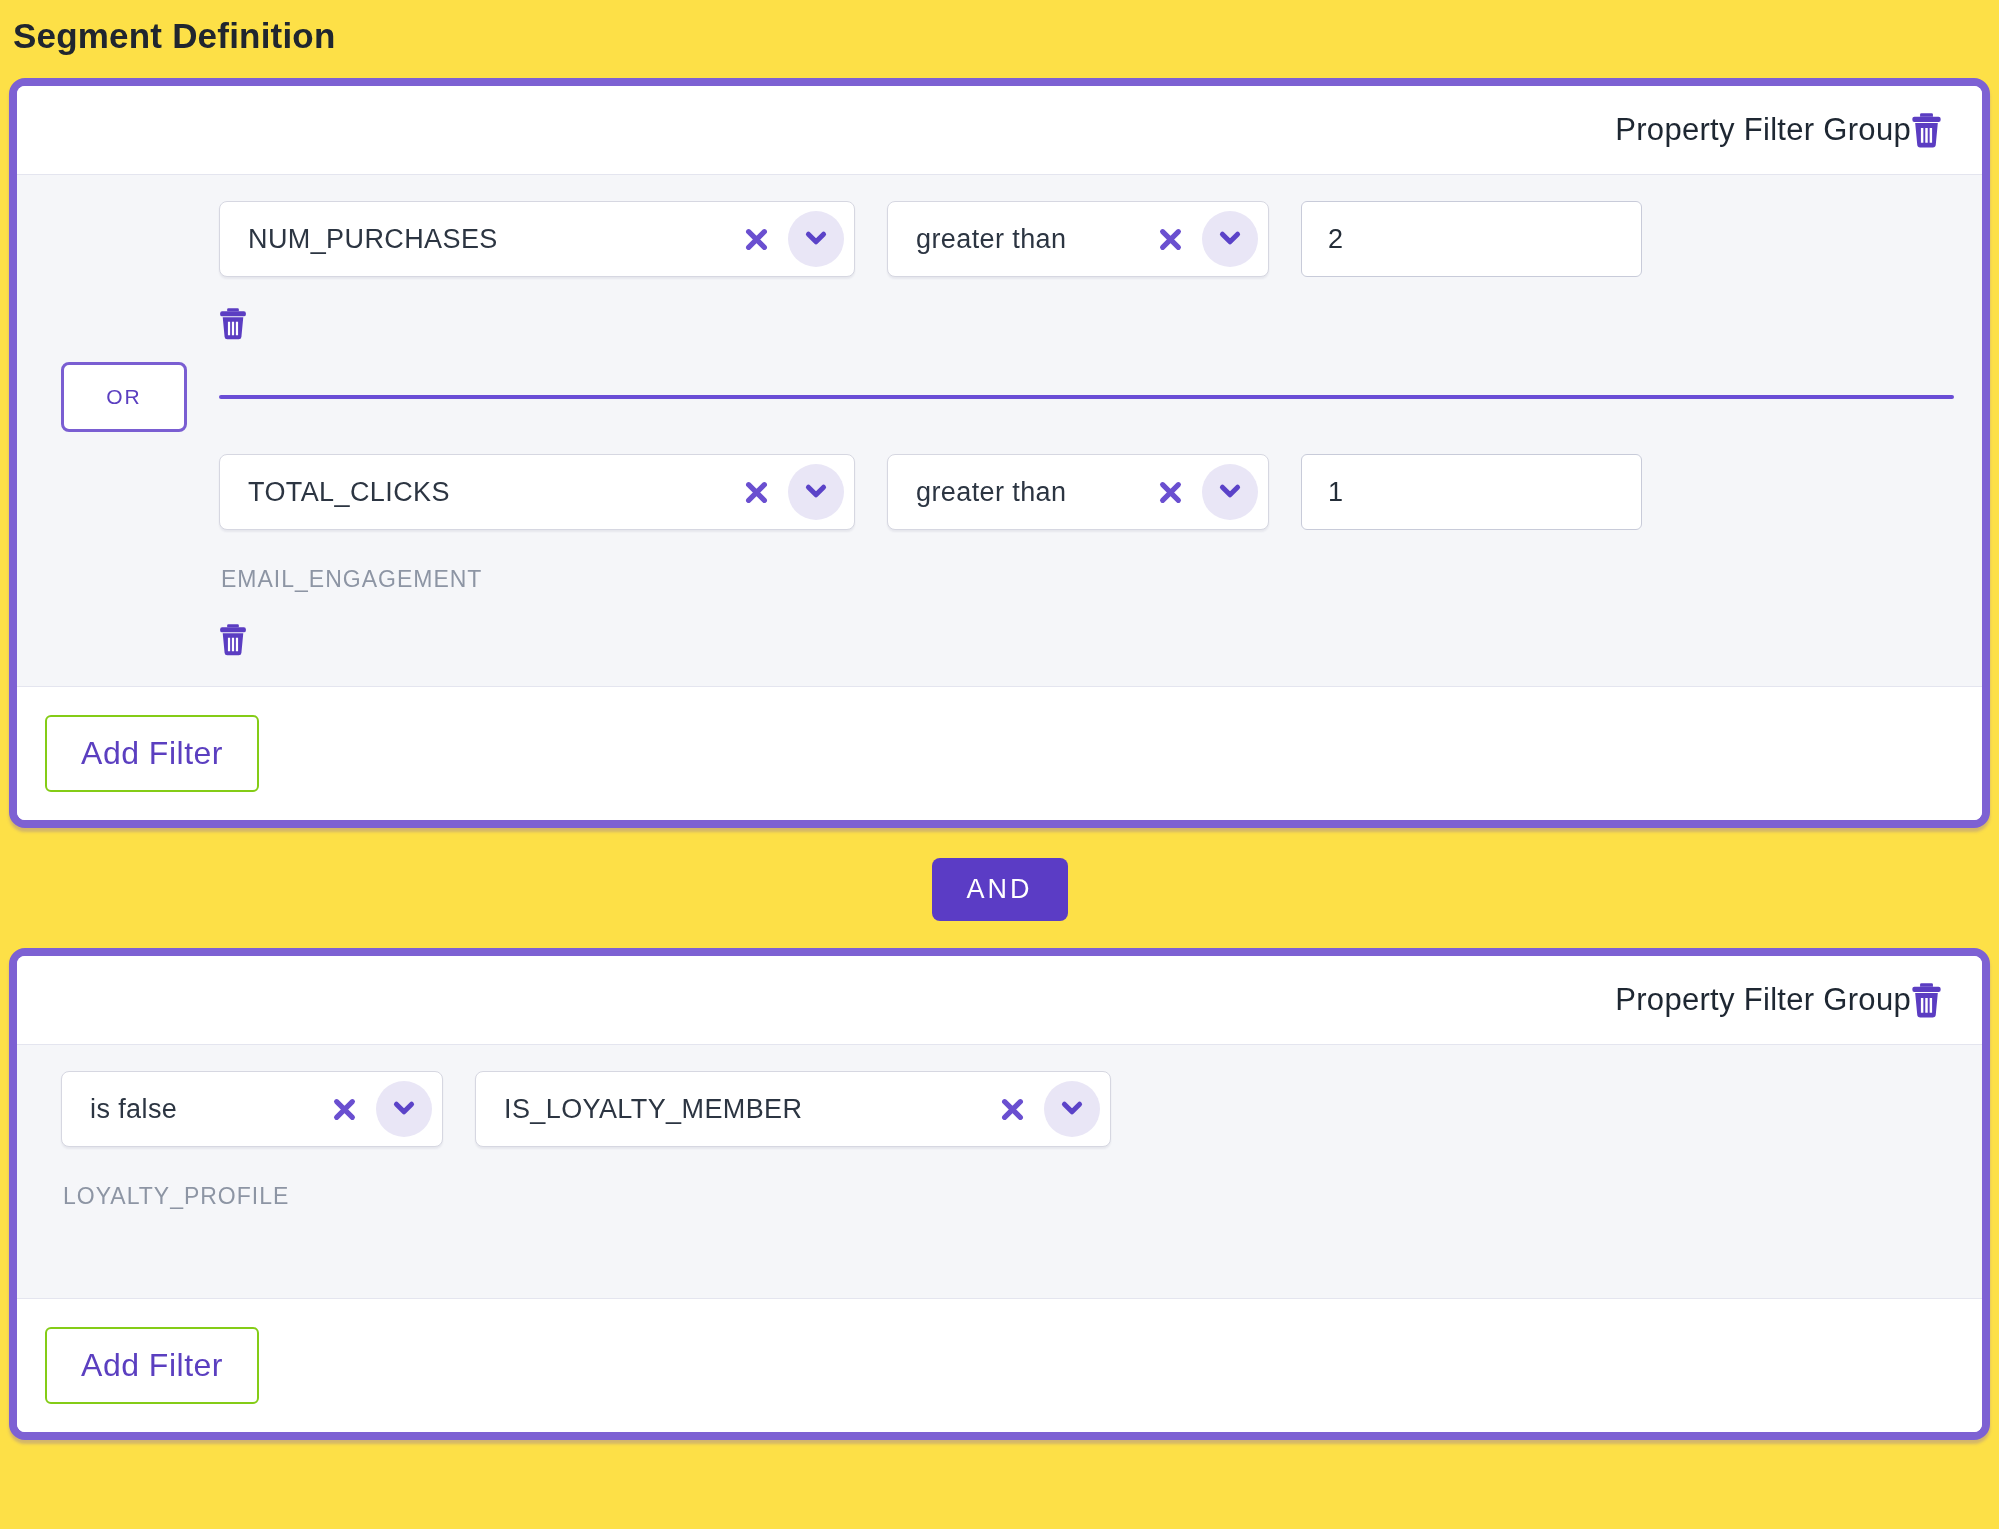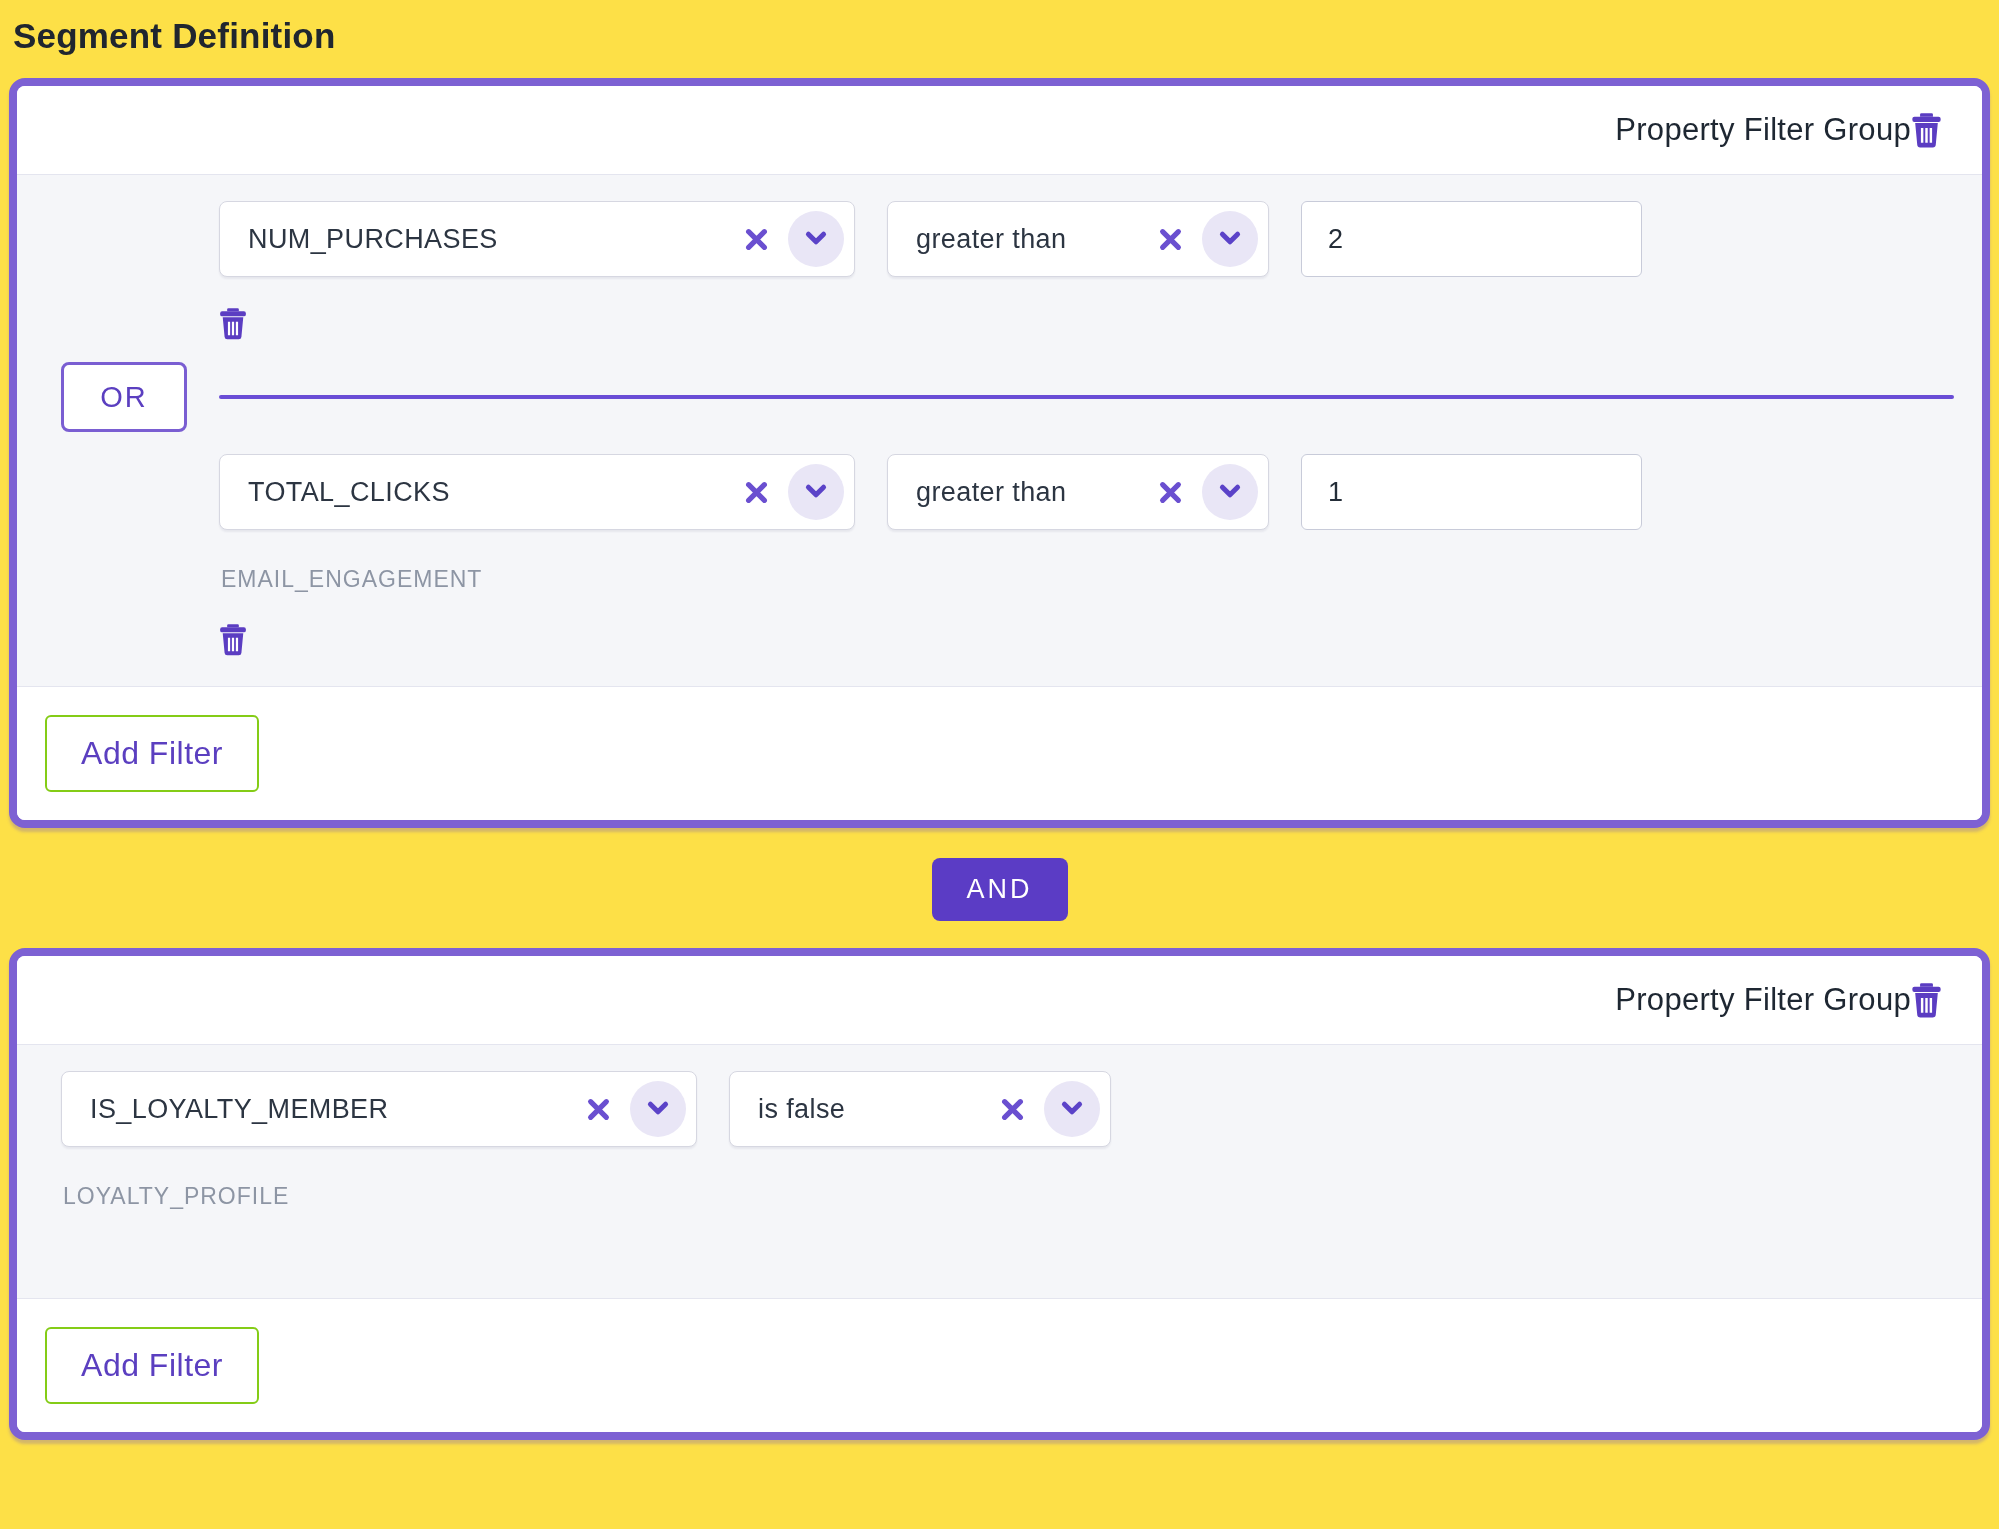--- a/index.html
+++ b/index.html
@@ -68,21 +68,21 @@
     margin:36px 0 0 2px;
     font-size:23px; color:#8d95a4; letter-spacing:1px;
   }
   .filter-trash { margin-top:30px; display:inline-block; }
   
   .or-row { display:flex; align-items:center; margin:18px 0 22px; }
   .or-btn {
     width:126px; height:70px; flex:none;
     background:#ffffff; border:3px solid #7a5ed2; border-radius:8px;
     color:#5b3fc0; font-family:"Liberation Sans", sans-serif;
-    font-size:29px; font-weight:500; letter-spacing:2px; cursor:pointer;
+    font-size:21px; font-weight:500; letter-spacing:2px; cursor:pointer;
   }
   .or-line { flex:1; height:4px; background:#6a4dd6; border-radius:2px; margin-left:32px; }
   
   .group-footer { padding:28px 28px 28px; background:#ffffff; }
   .add-filter-btn {
     width:214px; height:77px;
     background:#ffffff; border:2px solid #84cc16; border-radius:6px;
     color:#5b3fc0; font-family:"Liberation Sans", sans-serif;
     font-size:32px; font-weight:500; letter-spacing:0.5px; cursor:pointer;
   }
@@ -249,39 +249,39 @@
             <path d="M8.6 12.5v11.5 M12 12.5v11.5 M15.4 12.5v11.5" stroke="#ffffff" stroke-width="1.9"></path>
           </svg>
         </span>
       </button>
     </div>
 
     <div class="group-body single">
 
       <div class="filter">
         <div class="selects-row">
+          <div class="select-box operator">
+            <span class="select-label">is false</span>
+            <button class="x-btn">
+              <span>
+                <svg width="27" height="27" viewBox="0 0 24 24">
+                    <path d="M5 5l14 14M19 5L5 19" stroke="currentColor" stroke-width="4.6" stroke-linecap="round"></path>
+                  </svg>
+              </span>
+            </button>
+            <button class="chevron-wrap">
+              <span>
+                <svg width="26" height="26" viewBox="0 0 24 24">
+                    <path d="M5 8.5l7 7 7-7" fill="none" stroke="currentColor" stroke-width="4.6" stroke-linecap="round" stroke-linejoin="round"></path>
+                  </svg>
+              </span>
+            </button>
+          </div>
           <div class="select-box property">
             <span class="select-label">IS_LOYALTY_MEMBER</span>
-            <button class="x-btn">
-              <span>
-                <svg width="27" height="27" viewBox="0 0 24 24">
-                    <path d="M5 5l14 14M19 5L5 19" stroke="currentColor" stroke-width="4.6" stroke-linecap="round"></path>
-                  </svg>
-              </span>
-            </button>
-            <button class="chevron-wrap">
-              <span>
-                <svg width="26" height="26" viewBox="0 0 24 24">
-                    <path d="M5 8.5l7 7 7-7" fill="none" stroke="currentColor" stroke-width="4.6" stroke-linecap="round" stroke-linejoin="round"></path>
-                  </svg>
-              </span>
-            </button>
-          </div>
-          <div class="select-box operator">
-            <span class="select-label">is false</span>
             <button class="x-btn">
               <span>
                 <svg width="27" height="27" viewBox="0 0 24 24">
                     <path d="M5 5l14 14M19 5L5 19" stroke="currentColor" stroke-width="4.6" stroke-linecap="round"></path>
                   </svg>
               </span>
             </button>
             <button class="chevron-wrap">
               <span>
                 <svg width="26" height="26" viewBox="0 0 24 24">

